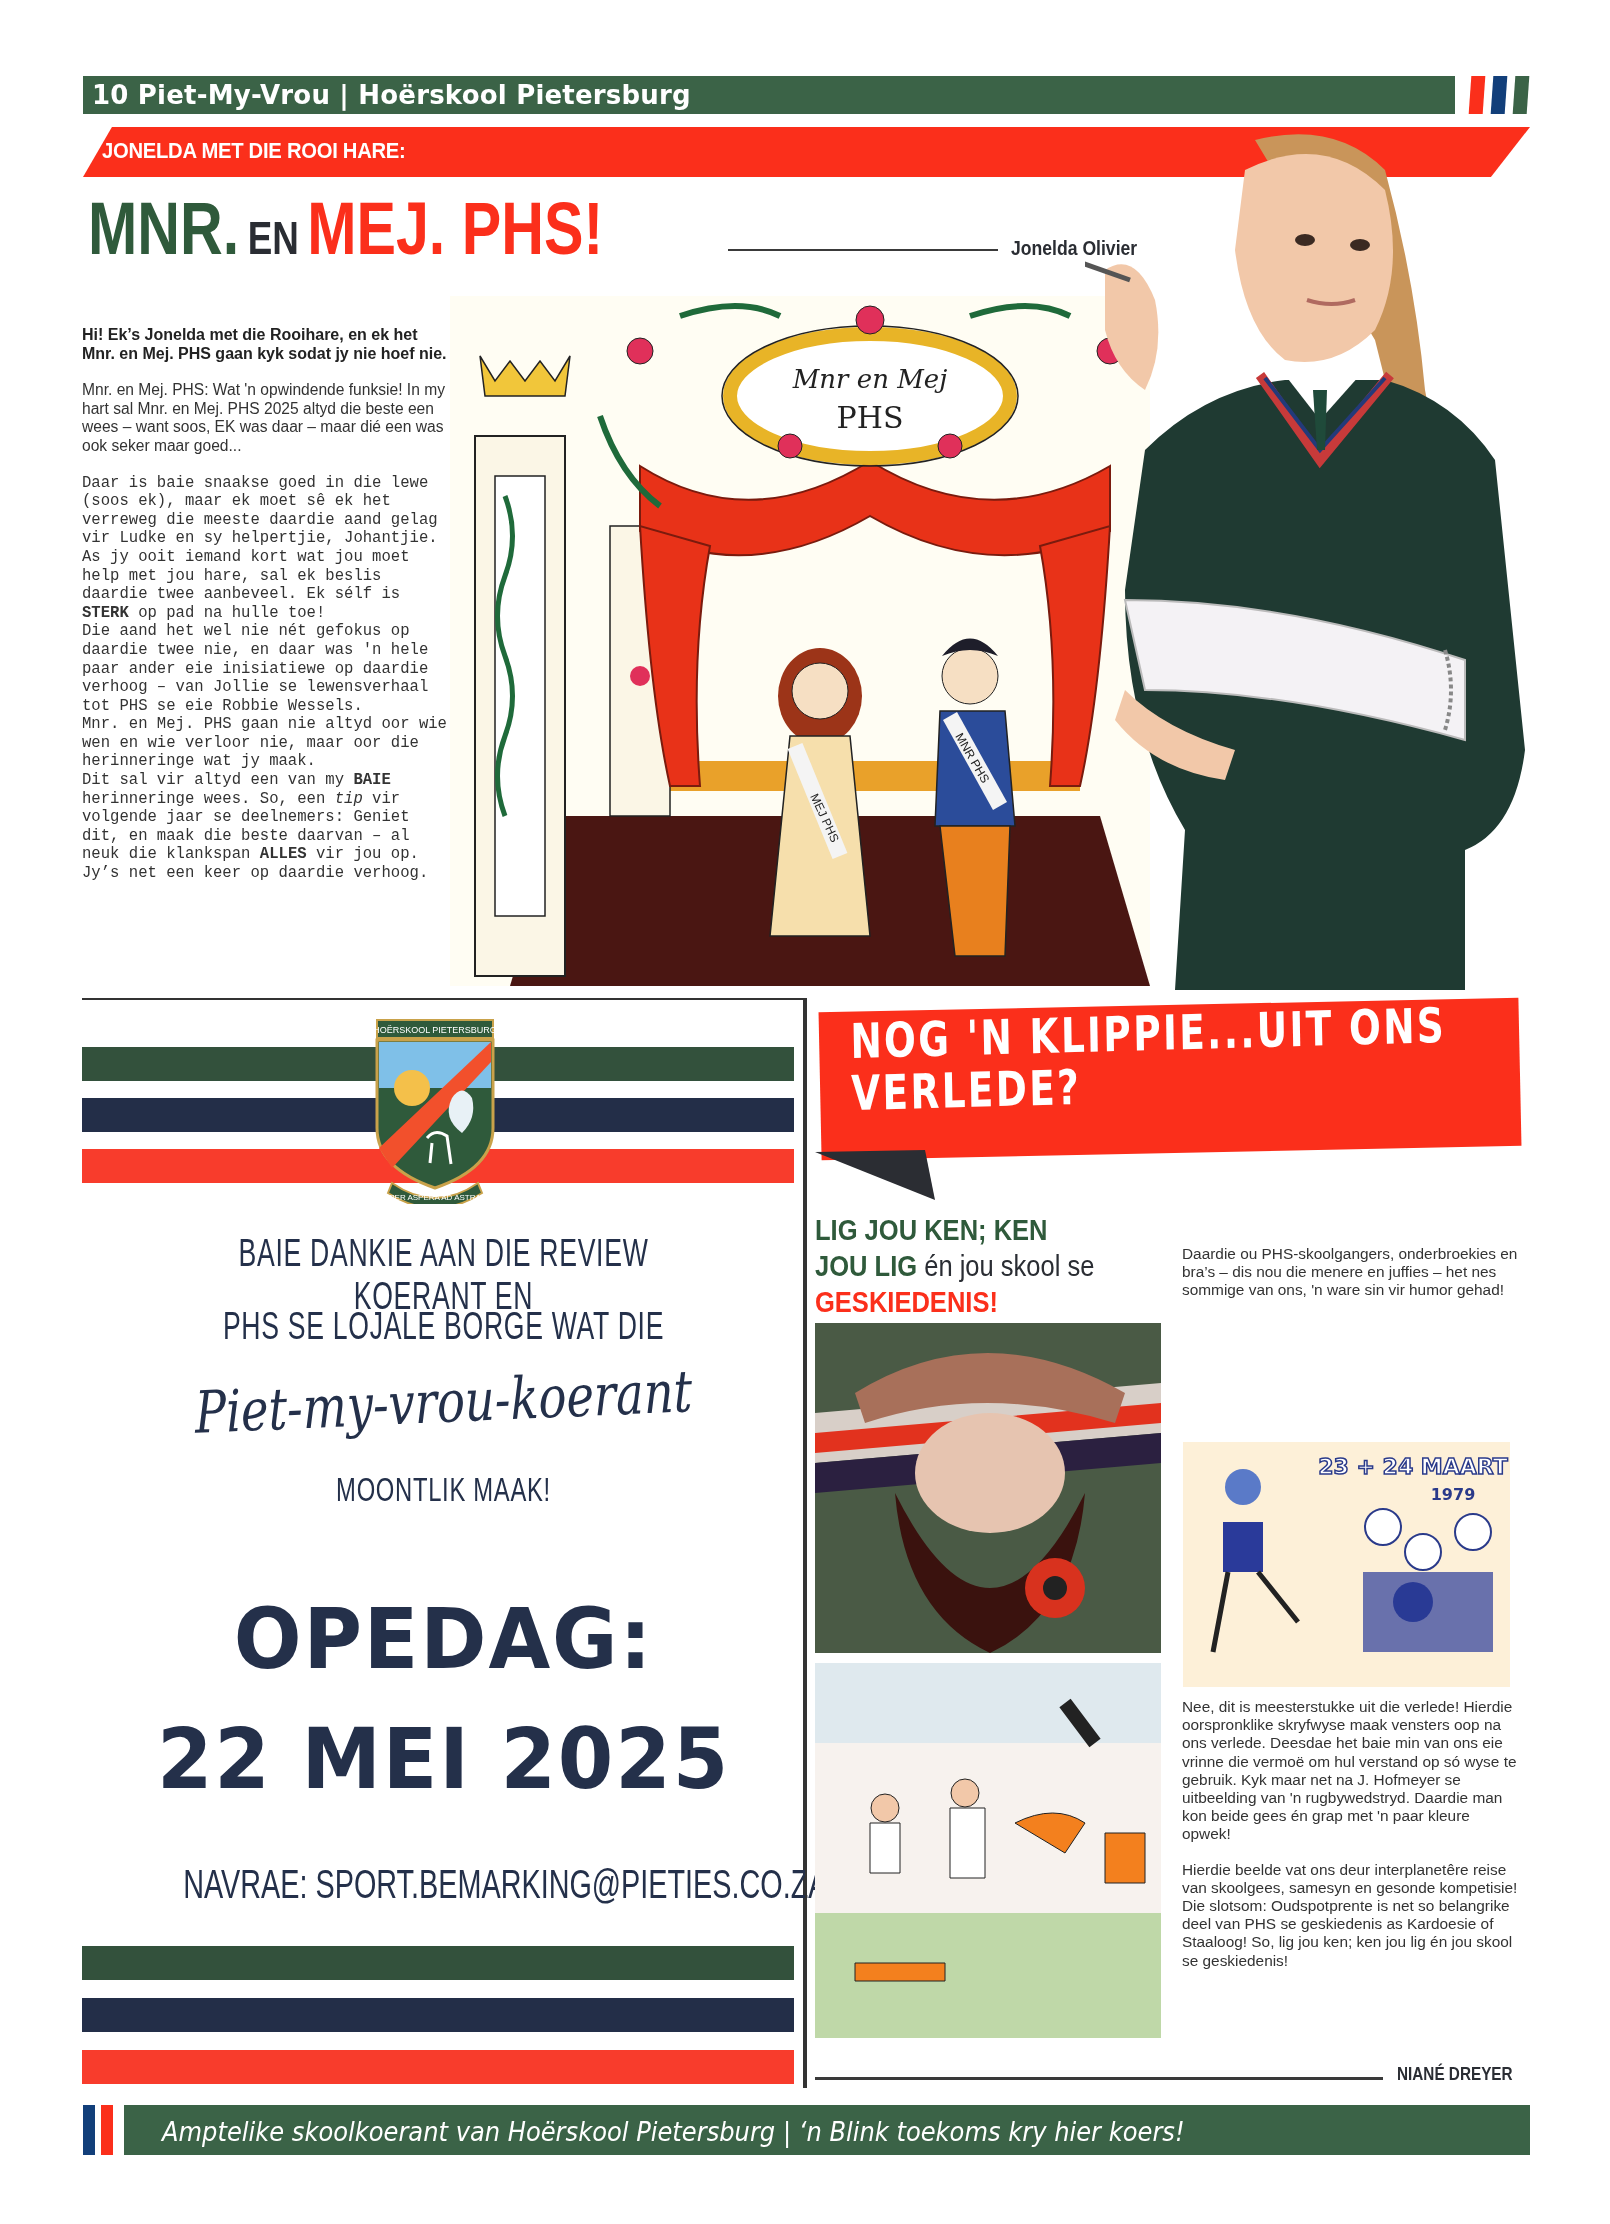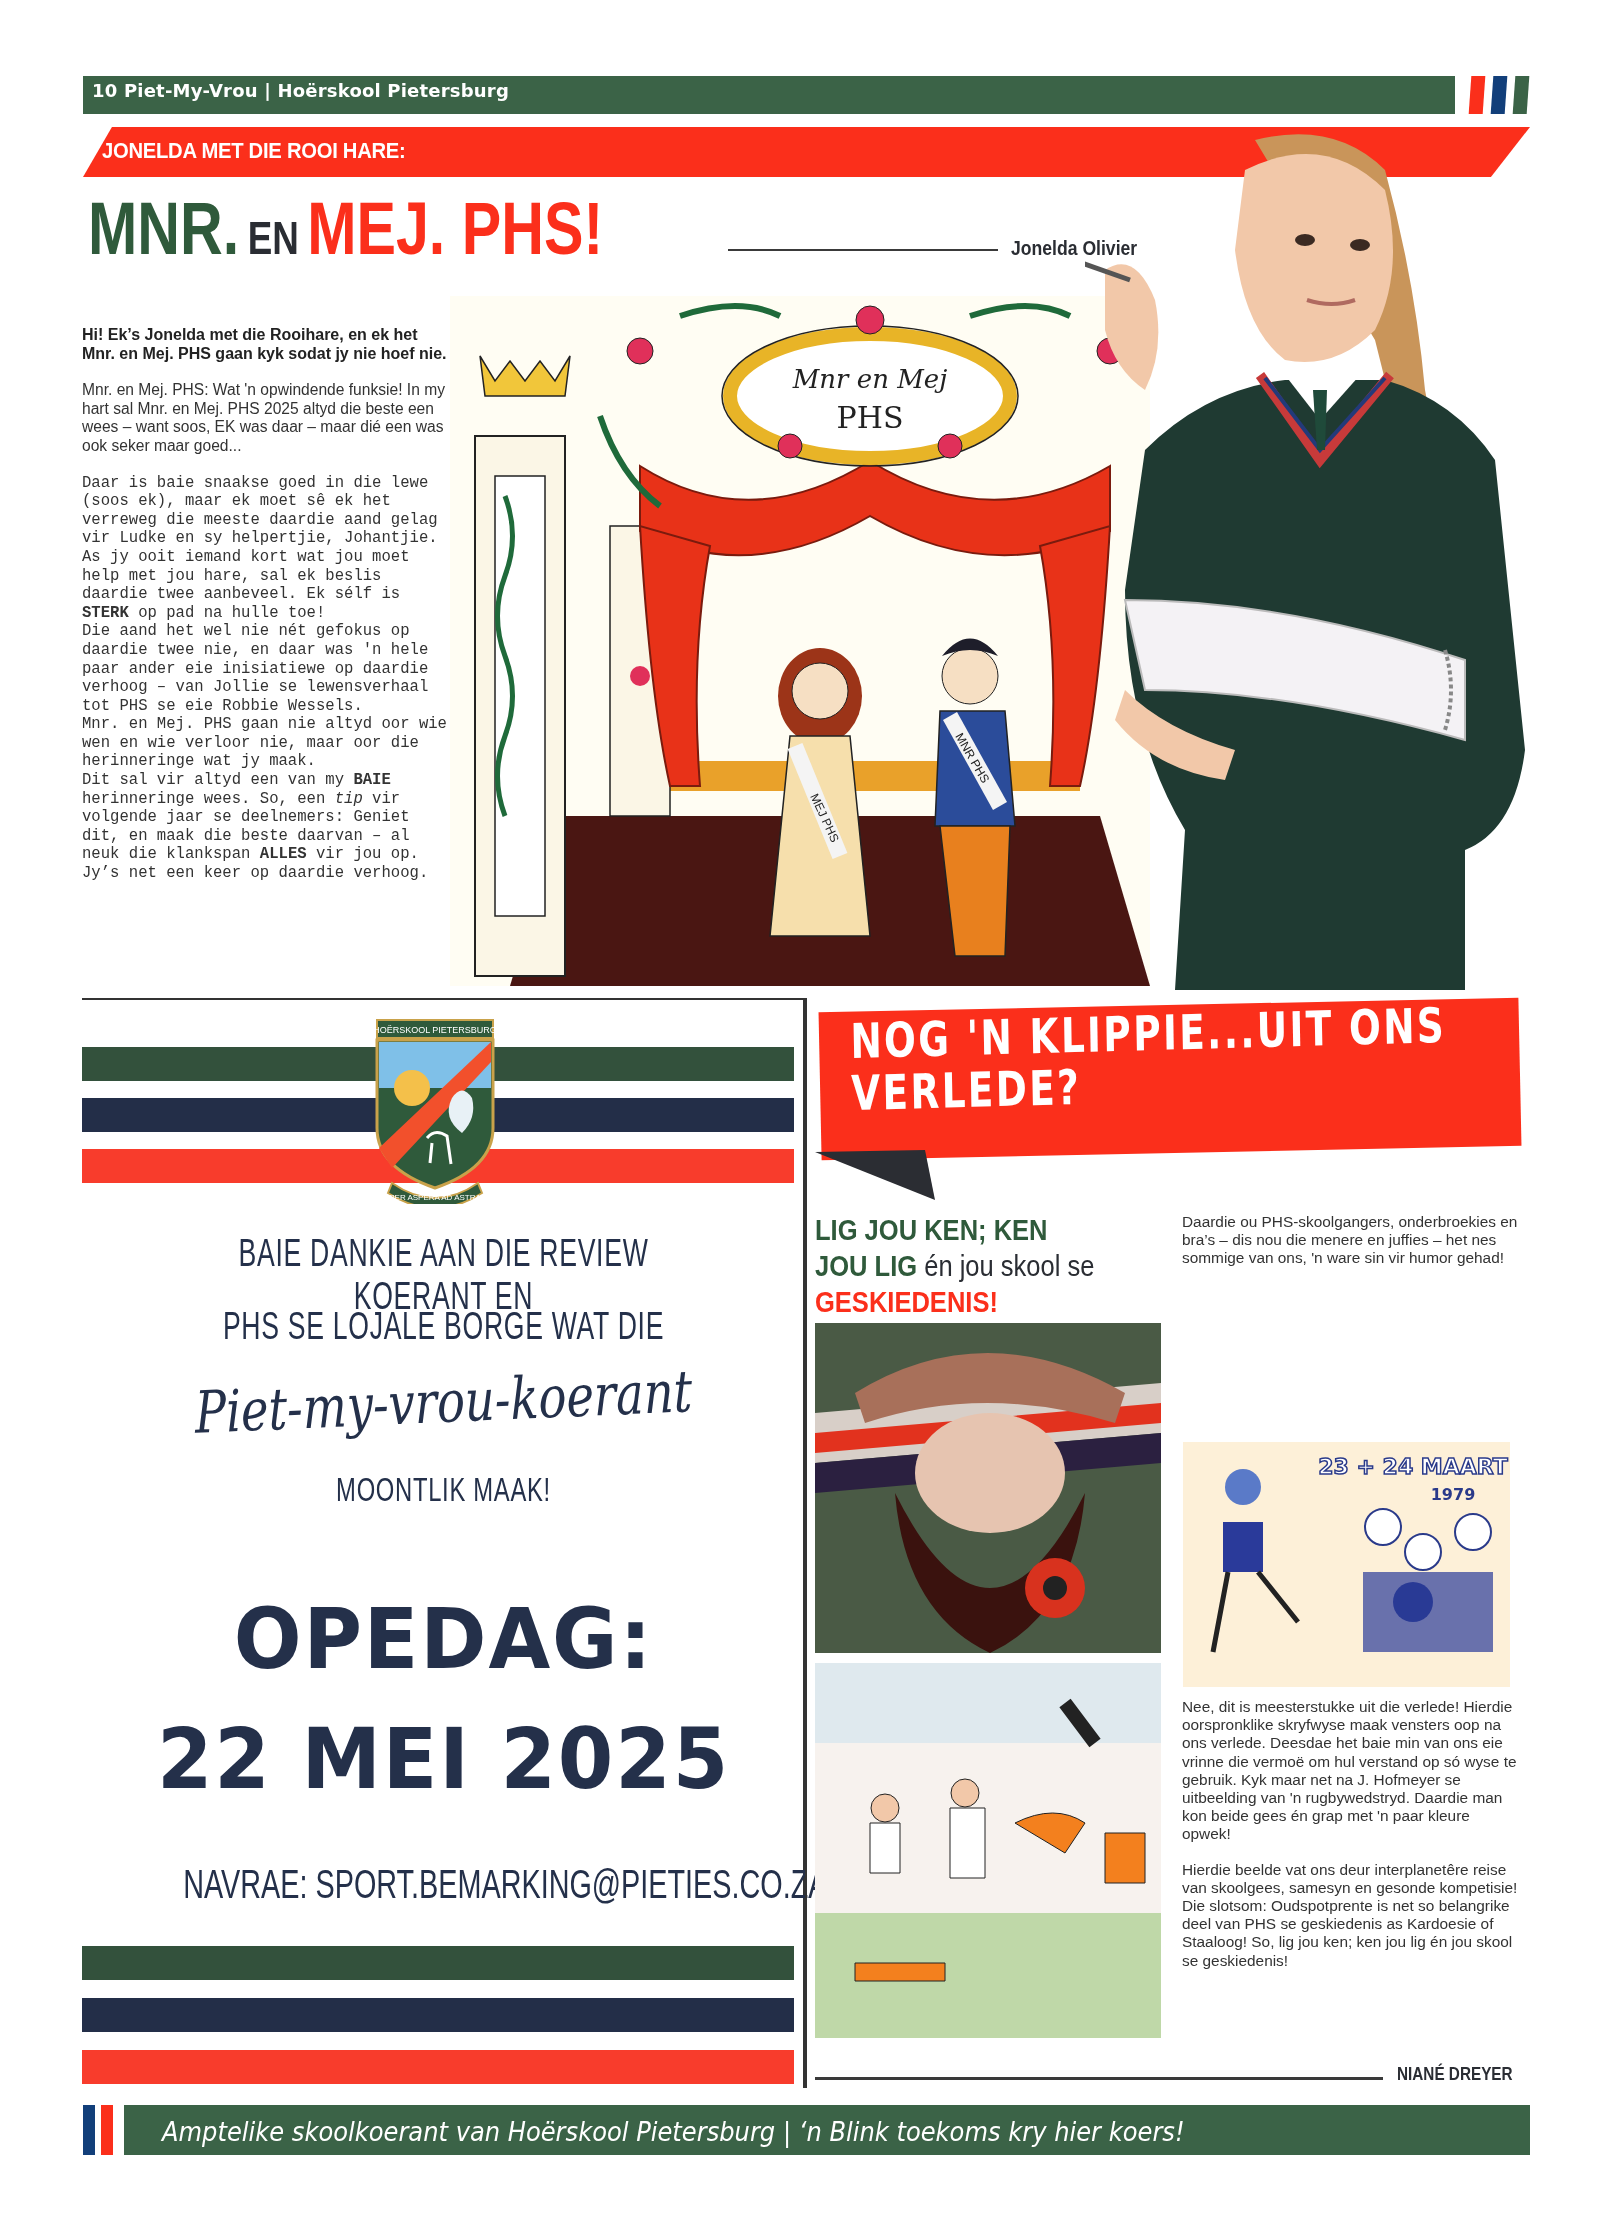--- a/index.html
+++ b/index.html
@@ -2,21 +2,21 @@
 <html><head>
 <meta charset="utf-8">
 <style>
   * { box-sizing: border-box; margin: 0; padding: 0; }
   html, body { width: 1610px; height: 2224px; background: #ffffff; overflow: hidden; }
   body { position: relative; font-family: "Liberation Sans", sans-serif; color: #2b2b2b; }
   .abs { position: absolute; }
 
   
   .top-band { left: 83px; top: 76px; width: 1372px; height: 38px; background: #3b6347; }
-  .top-band-text { left: 92px; top: 80px; color: #fff; font-weight: bold; font-size: 18px; letter-spacing: 0.2px; white-space: nowrap; font-family: "DejaVu Sans", sans-serif; }
+  .top-band-text { left: 92px; top: 80px; color: #fff; font-weight: bold; font-size: 26px; letter-spacing: 0.2px; white-space: nowrap; font-family: "DejaVu Sans", sans-serif; }
   .stripe-slant { top: 76px; width: 14px; height: 38px; transform: skewX(-4deg); }
 
   
   .kicker { left: 83px; top: 127px; width: 1447px; height: 50px; background: #fb2f1b;
             clip-path: polygon(2% 0, 100% 0, 97.3% 100%, 0 100%); }
   .kicker-text { left: 102px; top: 138px; color: #fff; font-weight: bold; font-size: 22px; font-family: "Liberation Sans", sans-serif; letter-spacing: -0.3px; transform: scaleX(0.92); transform-origin: left; }
 
   
   .headline { left: 88px; top: 192px; white-space: nowrap; font-family: "Liberation Sans", sans-serif; font-weight: bold; transform: scaleX(0.8); transform-origin: left; line-height: 1; }
   .hl-mnr { color: #2f5a3b; font-size: 74px; }
@@ -218,21 +218,21 @@
   <div>NOG 'N KLIPPIE...UIT  ONS</div>
   <div>VERLEDE?</div>
 </div>
 
 <div class="abs klip-sub">
   <span class="g">LIG JOU KEN; KEN</span><br>
   <span class="g">JOU LIG</span><span class="n"> én jou skool se</span><br>
   <span class="r">GESKIEDENIS!</span>
 </div>
 
-<div class="abs right-col" style="top:1213px">
+<div class="abs right-col" style="top:1245px">
   <p>Daardie ou PHS-skoolgangers, onderbroekies en bra’s – dis nou die menere en juffies – het nes sommige van ons, 'n ware sin vir humor gehad!</p>
 </div>
 
 <div class="abs img-portrait">
   <svg width="346" height="330" viewBox="0 0 346 330">
     <rect width="346" height="330" fill="#4a5a45"></rect>
     <path d="M0 90 L346 60 L346 110 L0 140 Z" fill="#d8cfc8"></path>
     <path d="M0 110 L346 80 L346 100 L0 130 Z" fill="#e2321e"></path>
     <path d="M0 140 L346 110 L346 140 L0 170 Z" fill="#2b2040"></path>
     <path d="M40 70 Q170 -10 310 70 L300 100 Q170 60 50 100 Z" fill="#a8705a"></path>

